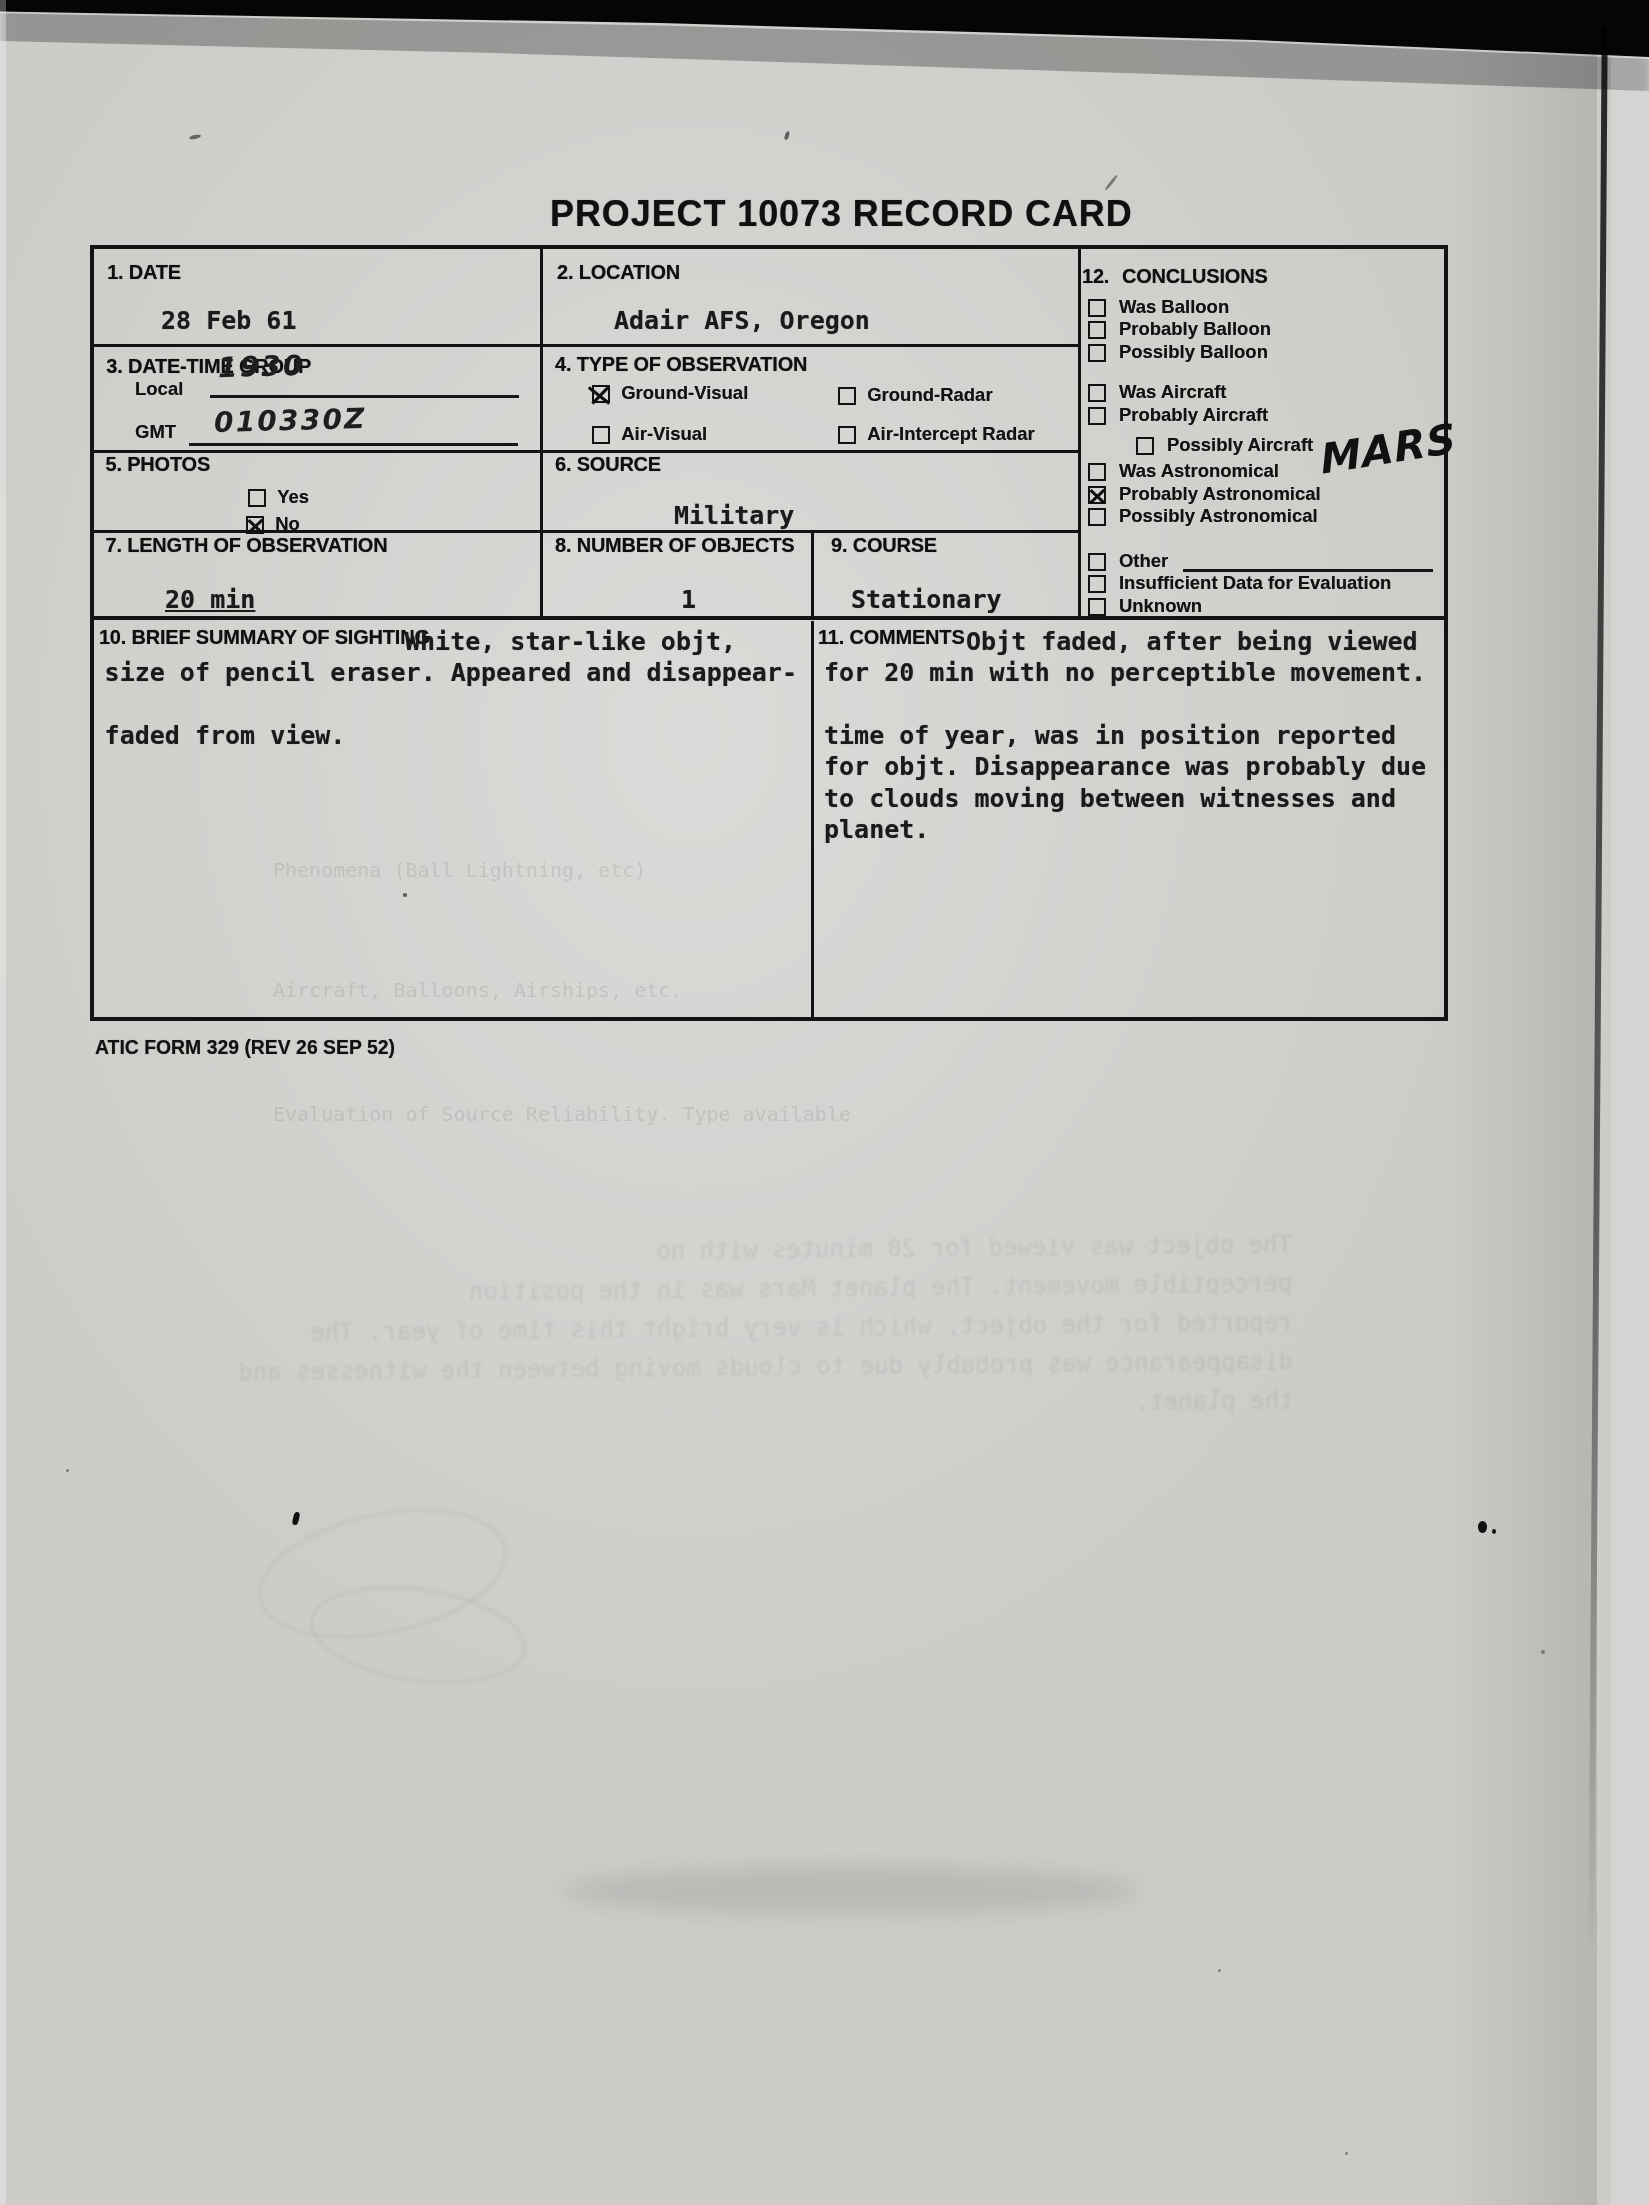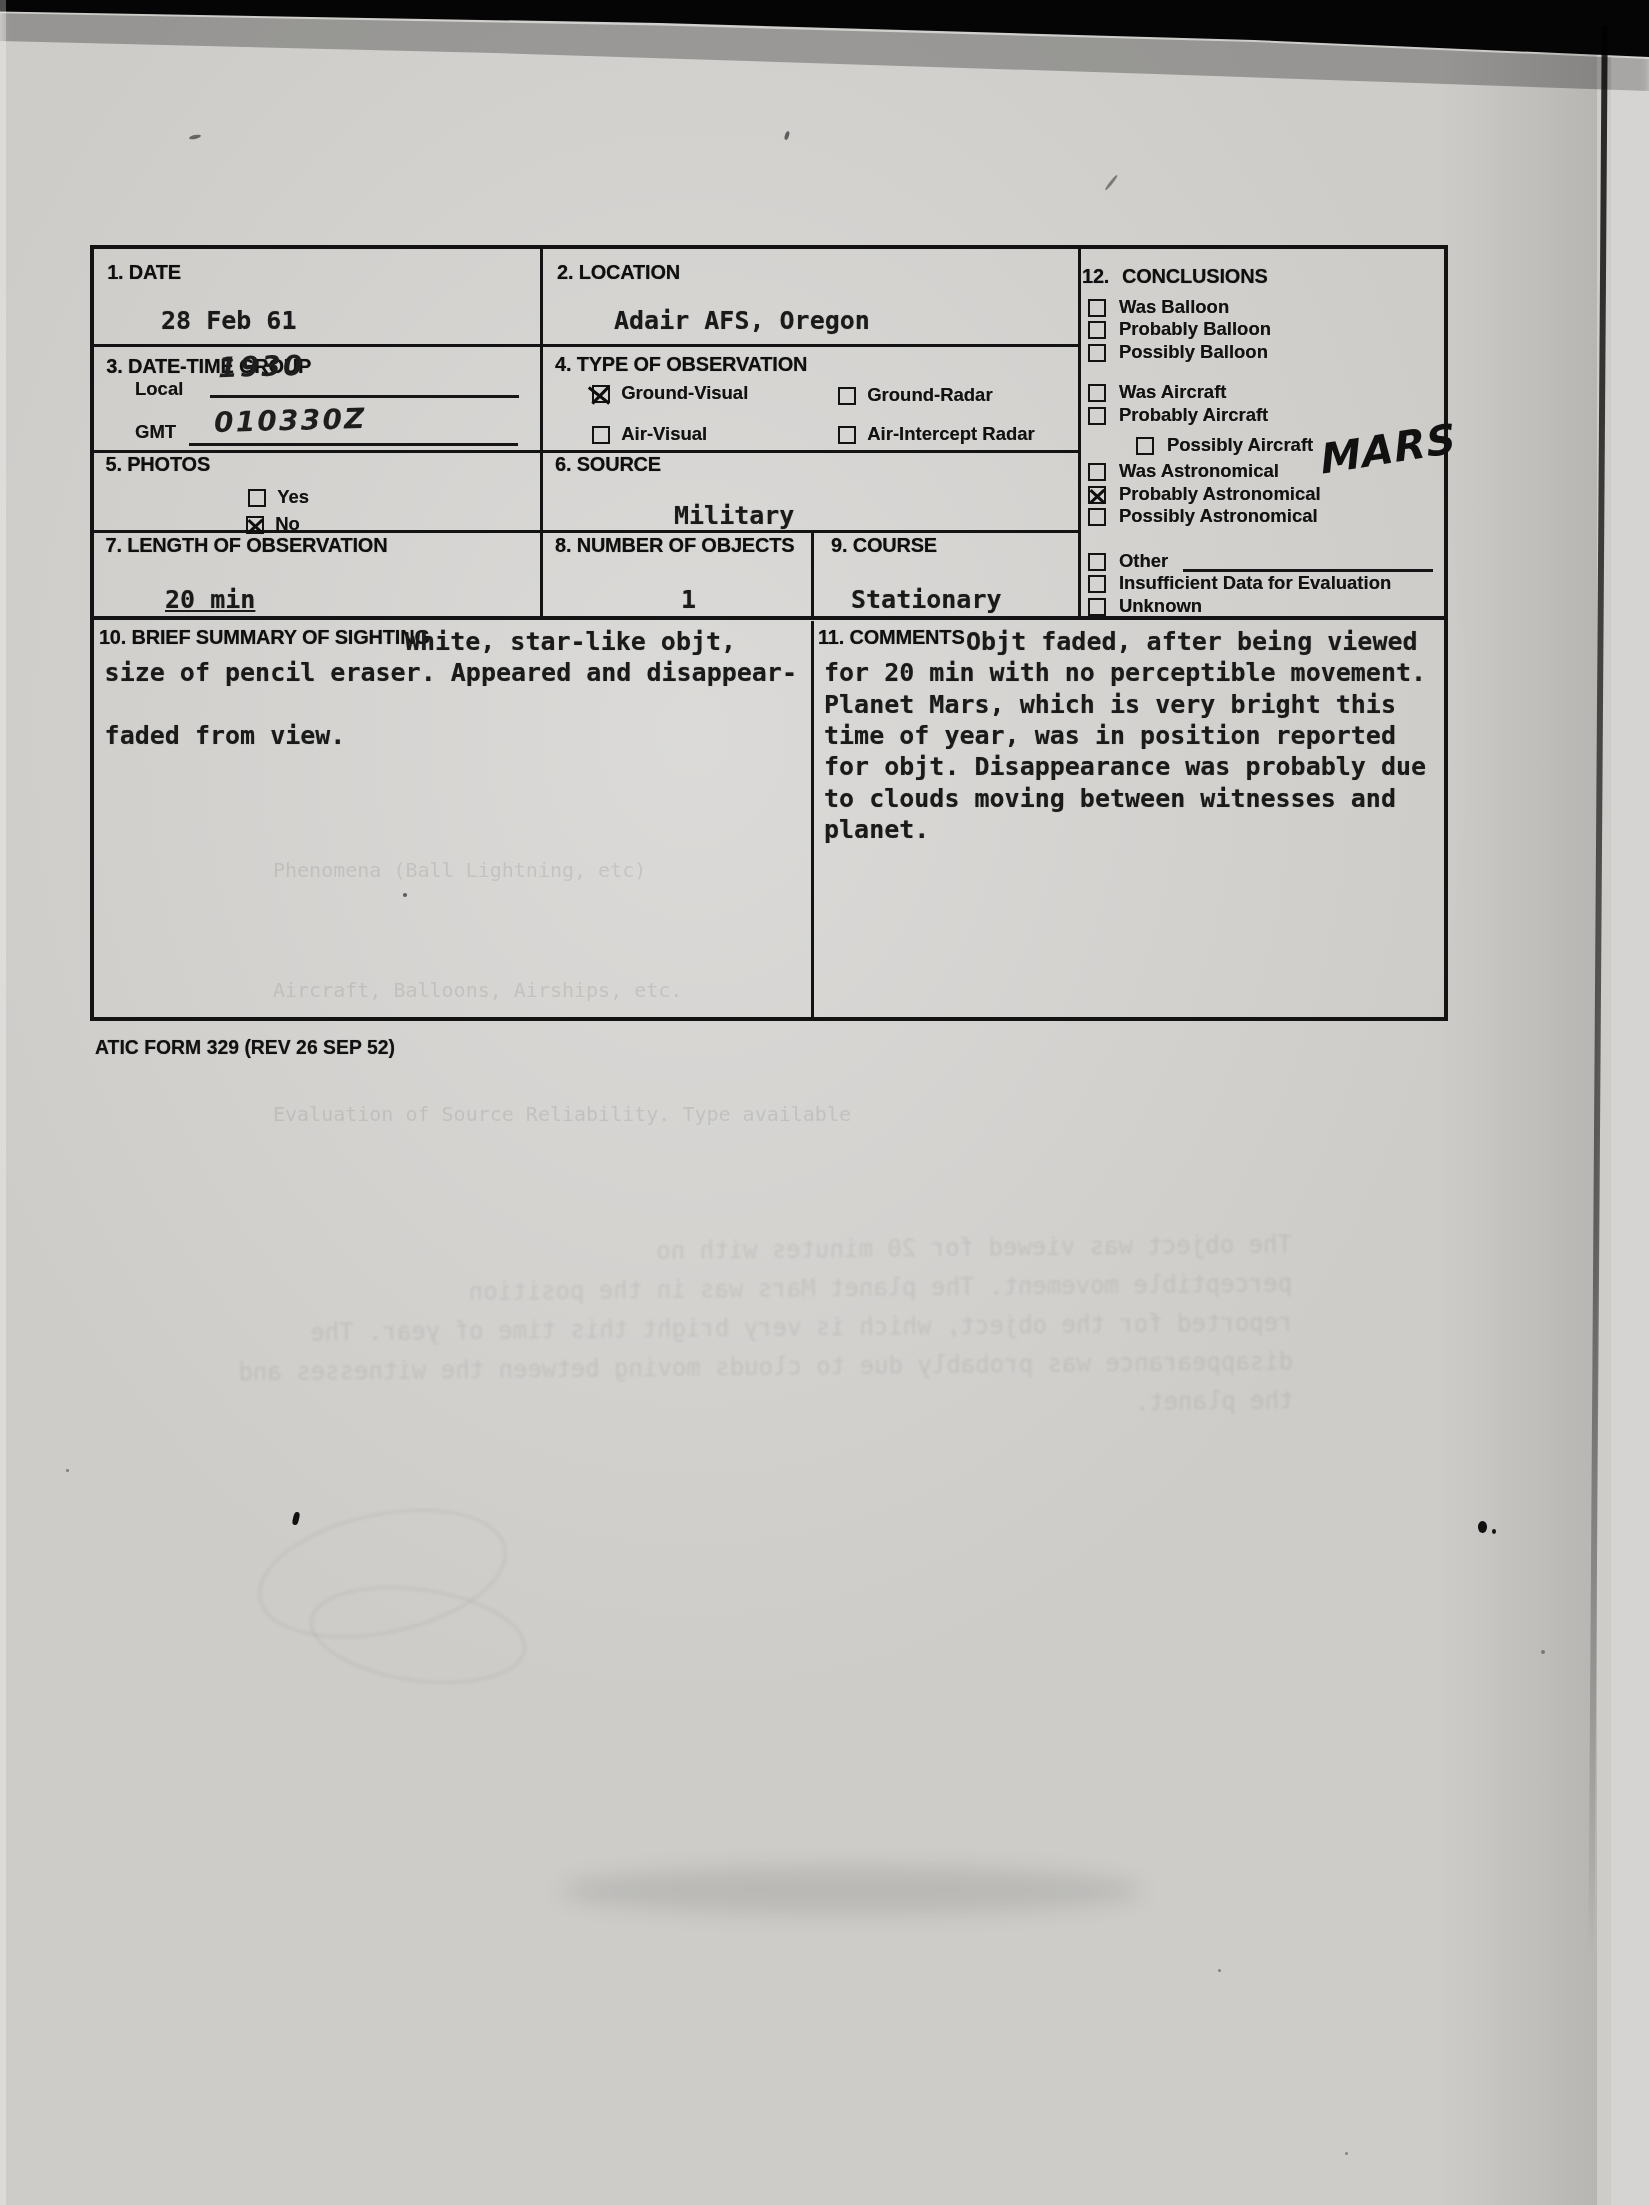--- a/index.html
+++ b/index.html
@@ -86,20 +86,21 @@
   <div class="abs speck" style="left:189px;top:135px;width:12.3px;height:4px;transform:rotate(-12deg);opacity:.55;"></div>
   <div class="abs speck" style="left:785px;top:131px;width:4px;height:8.8px;transform:rotate(18deg);opacity:.6;"></div>
   <div class="abs speck" style="left:1110px;top:173px;width:2.6px;height:18.5px;transform:rotate(38deg);opacity:.45;"></div>
   <div class="abs speck" style="left:403px;top:893px;width:3.5px;height:3.5px;opacity:.6;"></div>
 
   <div class="abs speck" style="left:1218px;top:1969px;width:3.1px;height:3.1px;opacity:.4;"></div>
   <div class="abs speck" style="left:1541px;top:1650px;width:4px;height:4px;opacity:.4;"></div>
   <div class="abs speck" style="left:66px;top:1469px;width:2.6px;height:2.6px;opacity:.4;"></div>
   <div class="abs speck" style="left:1345px;top:2152px;width:2.6px;height:2.6px;opacity:.35;"></div>
 
+  <div class="abs title" style="left:550px;top:193px;">PROJECT 10073 RECORD CARD</div>
 
   <div class="abs card">
 
     <div class="abs hl" style="left:0;top:95px;width:984px;"></div>
     <div class="abs hl" style="left:0;top:201px;width:984px;"></div>
     <div class="abs hl" style="left:0;top:281px;width:984px;"></div>
     <div class="abs hl2" style="left:0;top:367px;width:1350px;"></div>
     <div class="abs vl" style="left:446px;top:0;height:370px;"></div>
     <div class="abs vl" style="left:717px;top:281px;height:88px;"></div>
     <div class="abs vl" style="left:984px;top:0;height:370px;"></div>
@@ -158,21 +159,20 @@
     <div class="abs typed" style="left:757px;top:336px;">Stationary</div>
 
     <div class="abs flabel" style="left:4.9px;top:377px;">10. BRIEF SUMMARY OF SIGHTING</div>
     <div class="abs typed" style="left:311px;top:378px;">White, star-like objt,</div>
     <div class="abs typed" style="left:10.6px;top:409px;">size of pencil eraser. Appeared and disappear-</div>
     <div class="abs typed" style="left:10.6px;top:472px;">faded from view.</div>
 
     <div class="abs flabel" style="left:724px;top:377px;">11. COMMENTS</div>
     <div class="abs typed" style="left:872px;top:378px;">Objt faded, after being viewed</div>
     <div class="abs typed" style="left:730px;top:409px;">for 20 min with no perceptible movement.</div>
-    <div class="abs typed" style="left:730px;top:441px;">Planet Mars, which is very bright this</div>
     <div class="abs typed" style="left:730px;top:472px;">time of year, was in position reported</div>
     <div class="abs typed" style="left:730px;top:503px;">for objt. Disappearance was probably due</div>
     <div class="abs typed" style="left:730px;top:535px;">to clouds moving between witnesses and</div>
     <div class="abs typed" style="left:730px;top:566px;text-align:center;">planet.</div>
 
     <div class="abs flabel" style="left:988px;top:16px;">12.</div>
     <div class="abs flabel" style="left:1028px;top:16px;">CONCLUSIONS</div>
 
     <div class="crow" style="top:49px;">
         <span class="cb"></span>

